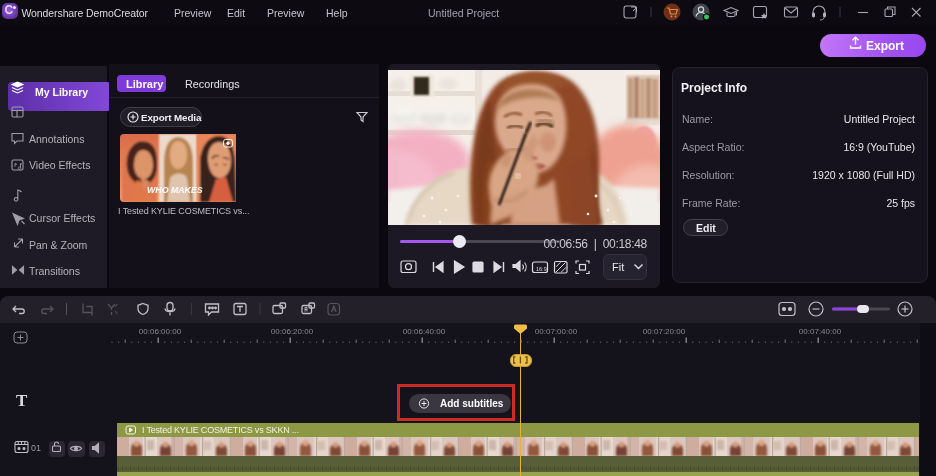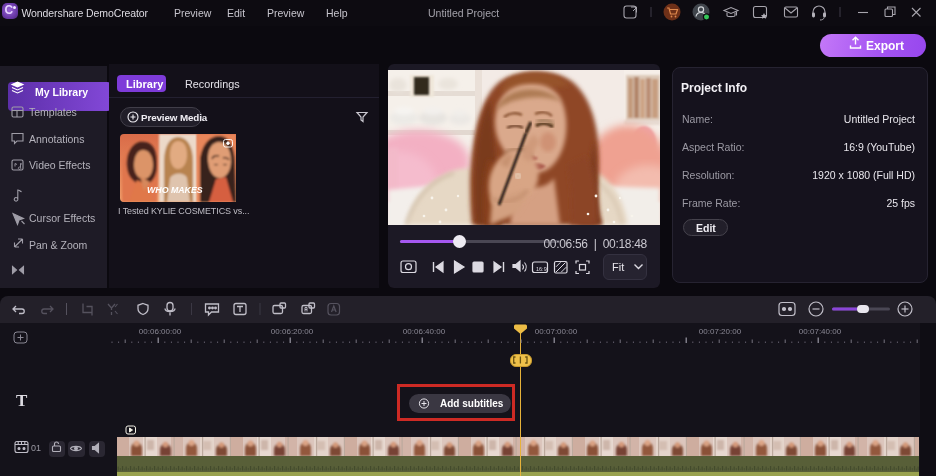--- a/index.html
+++ b/index.html
@@ -115,44 +115,44 @@
   <div class="abs" id="topicons"></div>
 
   <div class="abs" id="exportbtn">
       <div class="lbl">Export</div>
     </div>
 
   <div class="abs" id="sidebar"></div>
   <div class="abs" id="side-active">
       <div style="position:absolute;left:27px;top:4px;font-size:10.5px;color:#fff;font-weight:bold;">My Library</div>
     </div>
-  <div class="abs sideitem" style="top:102px;">
-      <div class="lb">Templates</div>
-    </div>
   <div class="abs sideitem" style="top:128.5px;">
       <div class="lb">Annotations</div>
     </div>
   <div class="abs sideitem" style="top:155px;">
       <div class="lb">Video Effects</div>
     </div>
   <div class="abs sideitem" style="top:208px;">
       <div class="lb">Cursor Effects</div>
     </div>
   <div class="abs sideitem" style="top:234.5px;">
       <div class="lb">Pan &amp; Zoom</div>
+    </div>
+  <div class="abs sideitem" style="top:261px;">
+      <div class="lb">Transitions</div>
     </div>
 
   <div class="abs" id="libpanel"></div>
   <div class="abs" id="tab-library">
       <span>Library</span>
     </div>
   <div class="abs" id="tab-rec">Recordings</div>
   <div class="abs" id="tabline"></div>
   <div class="abs" id="importbtn">
-      <div class="lbl">Preview Media</div>
+      <div class="lbl">Export Media</div>
     </div>
   <div class="abs" id="thumb">
       <svg width="116" height="68" viewBox="0 0 116 68" style="position:absolute;left:0;top:0;">
 <defs>
           <filter id="tb">
             <feGaussianBlur stdDeviation="1.3"></feGaussianBlur>
           </filter>
 <linearGradient id="sal" x1="0" y1="0" x2="0" y2="1">
 <stop offset="0" stop-color="#d96b48"></stop>
             <stop offset="0.6" stop-color="#e8895c"></stop>
@@ -329,31 +329,34 @@
   </div>
 
   <div class="abs" id="toolbar"></div>
 
   <div class="abs" id="timeline"></div>
   <div class="abs" id="tgutter"></div>
   <div class="ruler-lbl" style="left:160px;">00:06:00:00</div>
     <div class="ruler-lbl" style="left:292px;">00:06:20:00</div>
     <div class="ruler-lbl" style="left:424px;">00:06:40:00</div>
     <div class="ruler-lbl" style="left:556px;">00:07:00:00</div>
-    <div class="ruler-lbl" style="left:720px;">00:07:20:00</div>
+    <div class="ruler-lbl" style="left:664px;">00:07:20:00</div>
     <div class="ruler-lbl" style="left:820px;">00:07:40:00</div>
   <div class="abs" id="ticks"></div>
 
   <div class="abs" id="ttrack-T">T</div>
   <div class="abs" id="redbox"></div>
   <div class="abs" id="subbtn">
       <div class="lbl">Add subtitles</div>
     </div>
 
   <div class="abs" id="clip">
+    <div id="cliphead">
+        <div class="lbl">I Tested KYLIE COSMETICS vs SKKN ...</div>
+      </div>
     <div id="clipthumbs">
         <svg width="802" height="19" viewBox="0 0 802 19" style="position:absolute;left:0;top:0;">
 <defs>
 <filter id="cb">
               <feGaussianBlur stdDeviation="0.8"></feGaussianBlur>
             </filter>
 <pattern id="frames" x="0" y="0" width="114" height="19" patternUnits="userSpaceOnUse">
  <rect width="114" height="19" fill="#dcc6bd"></rect>
  <rect x="0" width="12" height="19" fill="#cead9f"></rect>
  <rect x="26" width="14" height="19" fill="#e7d8d0"></rect>

